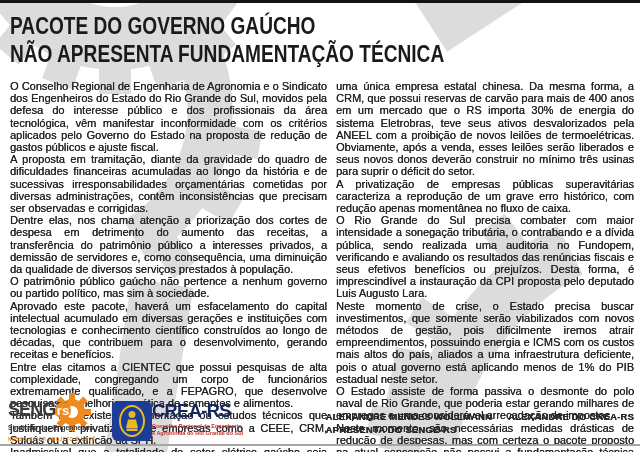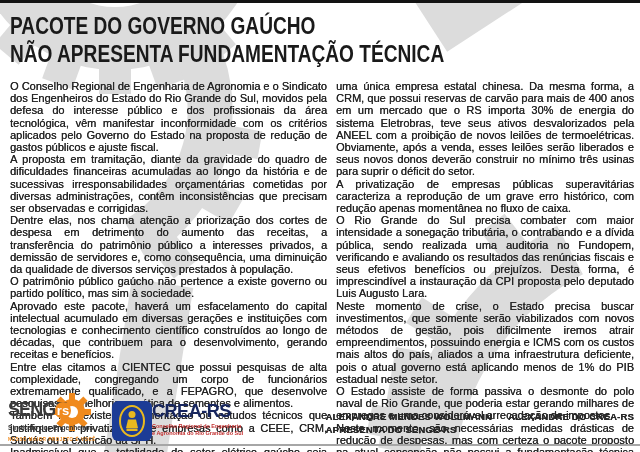--- a/index.html
+++ b/index.html
@@ -114,21 +114,21 @@
 
   <div class="title">
     <div>PACOTE DO GOVERNO GAÚCHO</div>
     <div>NÃO APRESENTA FUNDAMENTAÇÃO TÉCNICA</div>
   </div>
 
   <div class="col left">
       <p>O Conselho Regional de Engenharia de Agronomia e o Sindicato dos Engenheiros do Estado do Rio Grande do Sul, movidos pela defesa do interesse público e dos profissionais da área tecnológica, vêm manifestar inconformidade com os critérios aplicados pelo Governo do Estado na proposta de redução de gastos públicos e ajuste fiscal.</p>
       <p>A proposta em tramitação, diante da gravidade do quadro de dificuldades financeiras acumuladas ao longo da história e de sucessivas irresponsabilidades orçamentárias cometidas por diversas administrações, contêm inconsistências que precisam ser observadas e corrigidas.</p>
       <p>Dentre elas, nos chama atenção a priorização dos cortes de despesa em detrimento do aumento das receitas, a transferência do patrimônio público a interesses privados, a demissão de servidores e, como consequência, uma diminuição da qualidade de diversos serviços prestados à população.</p>
-      <p>O patrimônio público gaúcho não pertence a existe governo ou partido político, mas sim à sociedade.</p>
+      <p>O patrimônio público gaúcho não pertence a nenhum governo ou partido político, mas sim à sociedade.</p>
       <p>Aprovado este pacote, haverá um esfacelamento do capital intelectual acumulado em diversas gerações e instituições com tecnologias e conhecimento científico construídos ao longo de décadas, que contribuem para o desenvolvimento, gerando receitas e benefícios.</p>
       <p>Entre elas citamos a CIENTEC que possui pesquisas de alta complexidade, congregando um corpo de funcionários extremamente qualificado, e a FEPAGRO, que desenvolve pesquisas na melhoria genética de sementes e alimentos.</p>
       <p>Também não existe fundamentação ou estudos técnicos que justifiquem a privatização de empresas como a CEEE, CRM, Sulgás ou a extinção da SPH.</p>
       <p>Inadmissível que a totalidade do setor elétrico gaúcho seja cartelizado por</p>
     </div>
 
   <div class="col right">
       <p>uma única empresa estatal chinesa. Da mesma forma, a CRM, que possui reservas de carvão para mais de 400 anos em um mercado que o RS importa 30% de energia do sistema Eletrobras, teve seus ativos desvalorizados pela ANEEL com a proibição de novos leilões de termoelétricas. Obviamente, após a venda, esses leilões serão liberados e seus novos donos deverão construir no mínimo três usinas para suprir o déficit do setor.</p>
       <p>A privatização de empresas públicas superavitárias caracteriza a reprodução de um grave erro histórico, com redução apenas momentânea no fluxo de caixa.</p>
       <p>O Rio Grande do Sul precisa combater com maior intensidade a sonegação tributária, o contrabando e a dívida pública, sendo realizada uma auditoria no Fundopem, verificando e avaliando os resultados das renúncias fiscais e seus efetivos benefícios ou prejuízos. Desta forma, é imprescindível a instauração da CPI proposta pelo deputado Luis Augusto Lara.</p>

